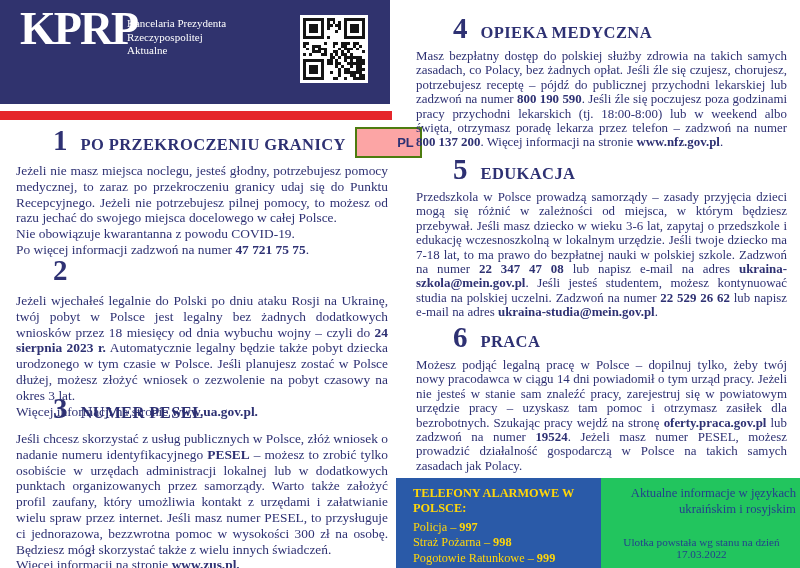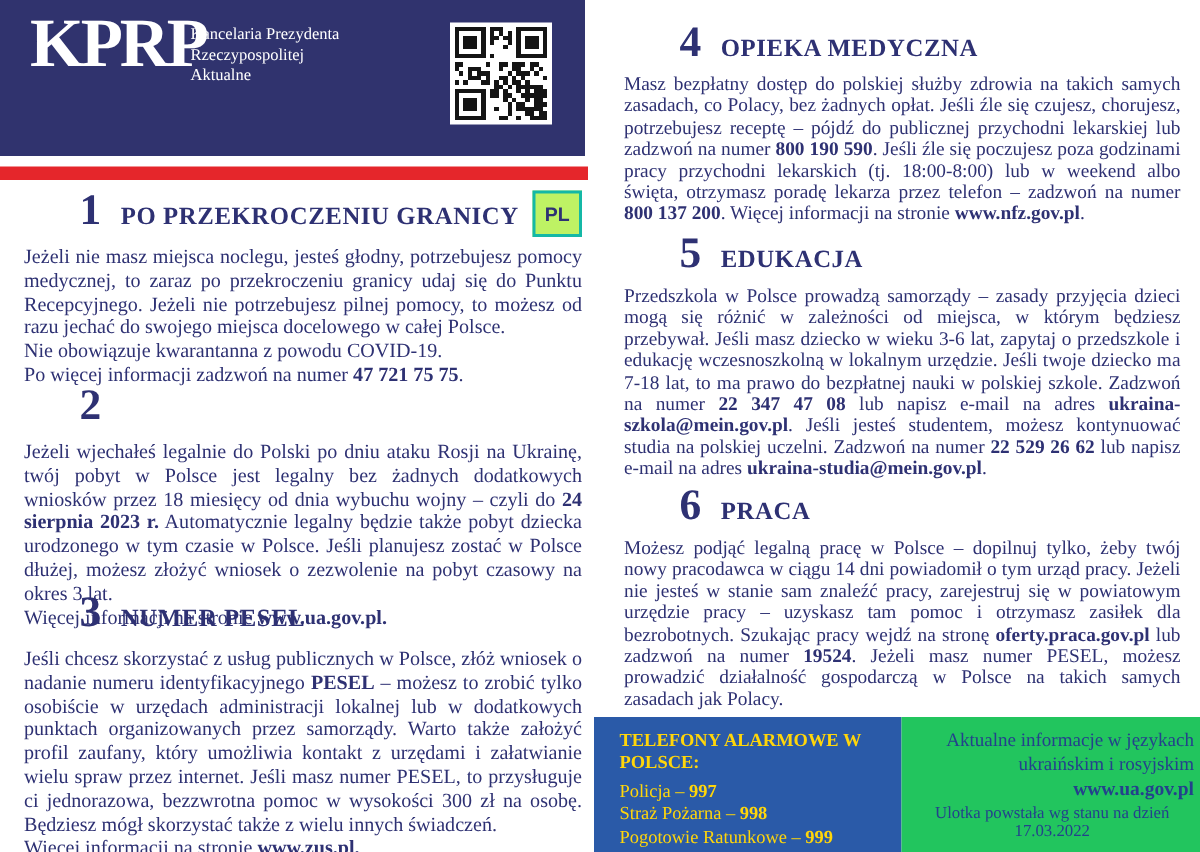--- a/index.html
+++ b/index.html
@@ -22,23 +22,23 @@
   #col-right{left:416px;width:371px;}
   .sec{position:absolute;left:0;width:100%;}
   .sec-head{display:flex;align-items:baseline;gap:13px;padding-left:37px;color:#2e3173;}
   .sec-num{font-size:29px;font-weight:bold;line-height:29px;}
   .sec-title{font-size:16.5px;font-weight:bold;letter-spacing:0.4px;margin:0;}
   .sec-body{margin:8px 0 0 0;text-align:justify;color:#2e3173;}
   #col-left  .sec-body{font-size:13.4px;line-height:15.8px;}
   #col-right .sec-body{margin-top:6px;font-size:12.9px;line-height:14.4px;}
   .sec-body b{font-weight:bold;}
 
-  .pl-badge{position:absolute;left:355px;top:127px;width:29px;height:27px;background:#bef264;
-            border:2px solid #14b8a6;display:flex;align-items:center;justify-content:center;
-            font-family:"Liberation Sans",sans-serif;font-weight:bold;font-size:13px;color:#2e3173;}
+  .pl-badge{position:absolute;left:355px;top:127px;width:29px;height:27px;background:#fca5a5;
+            border:2px solid #4d7c0f;display:flex;align-items:center;justify-content:center;
+            font-family:"Liberation Sans",sans-serif;font-weight:bold;font-size:13px;color:#2e3173;padding-left:34px;}
 
   
   .bottom{position:absolute;left:396px;top:478px;width:412px;height:90px;display:flex;
           font-family:Liberation Serif, serif;}
   .emg{width:205px;box-sizing:border-box;background:#2a5aa8;color:#ffd60a;padding:8px 6px 0 17px;}
   .emg-title{font-weight:bold;font-size:12.3px;margin-bottom:4px;}
   .emg-line{font-size:12.3px;line-height:15.4px;}
   .emg-line b{font-weight:bold;}
   .emg-line .sep{margin:0 3px;}
   .info{flex:1;box-sizing:border-box;background:#22c55e;color:#24418c;
@@ -258,18 +258,17 @@
       <div class="emg-line">
         <span>Pogotowie Ratunkowe</span><span class="sep">–</span><b>999</b>
       </div>
       <div class="emg-line">
         <span>Europejski numer alarmowy</span><span class="sep">–</span>
       </div>
     </div>
     <div class="info">
       <div class="info-line">Aktualne informacje w językach</div>
       <div class="info-line">ukraińskim i rosyjskim</div>
-      <div class="info-url">www.ua.gov.pl</div>
       <div class="footnote">Ulotka powstała wg stanu na dzień 17.03.2022</div>
     </div>
   </div>
 
 </div>
 
 </body></html>

